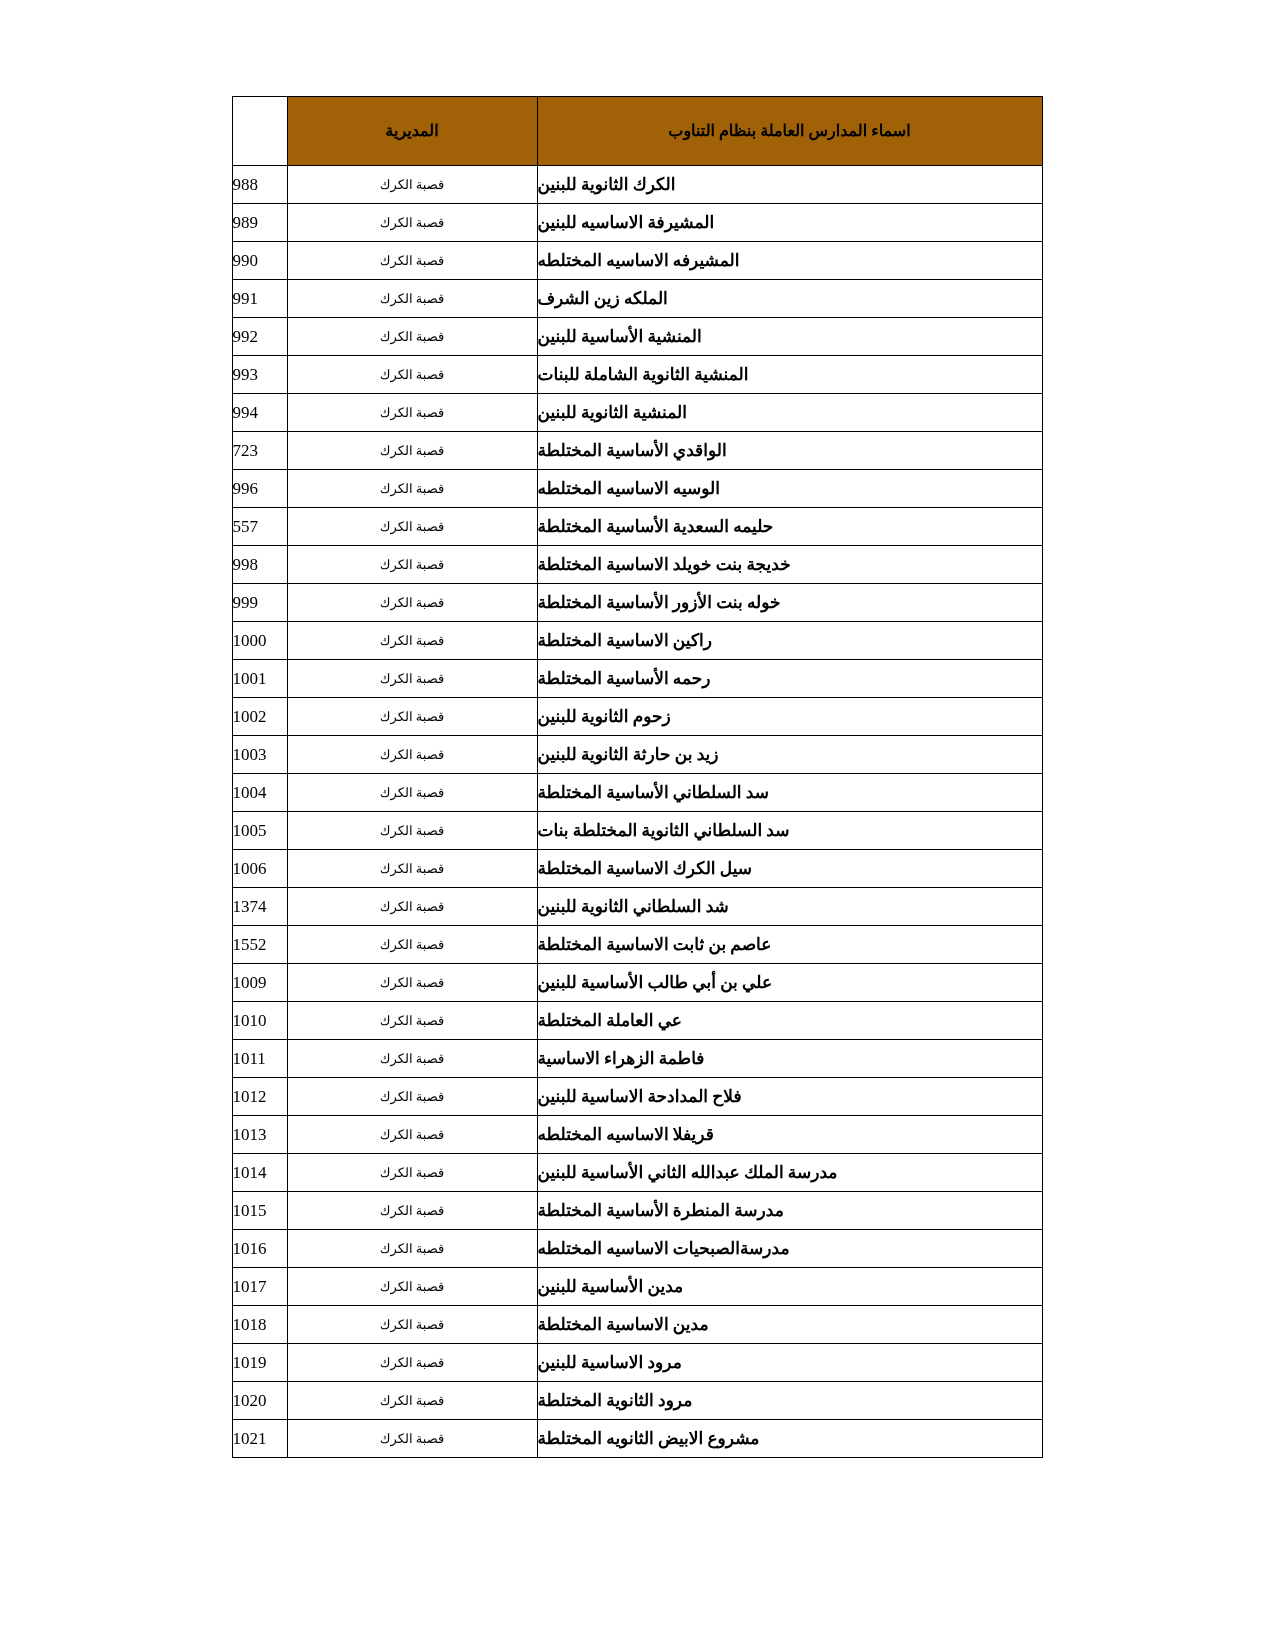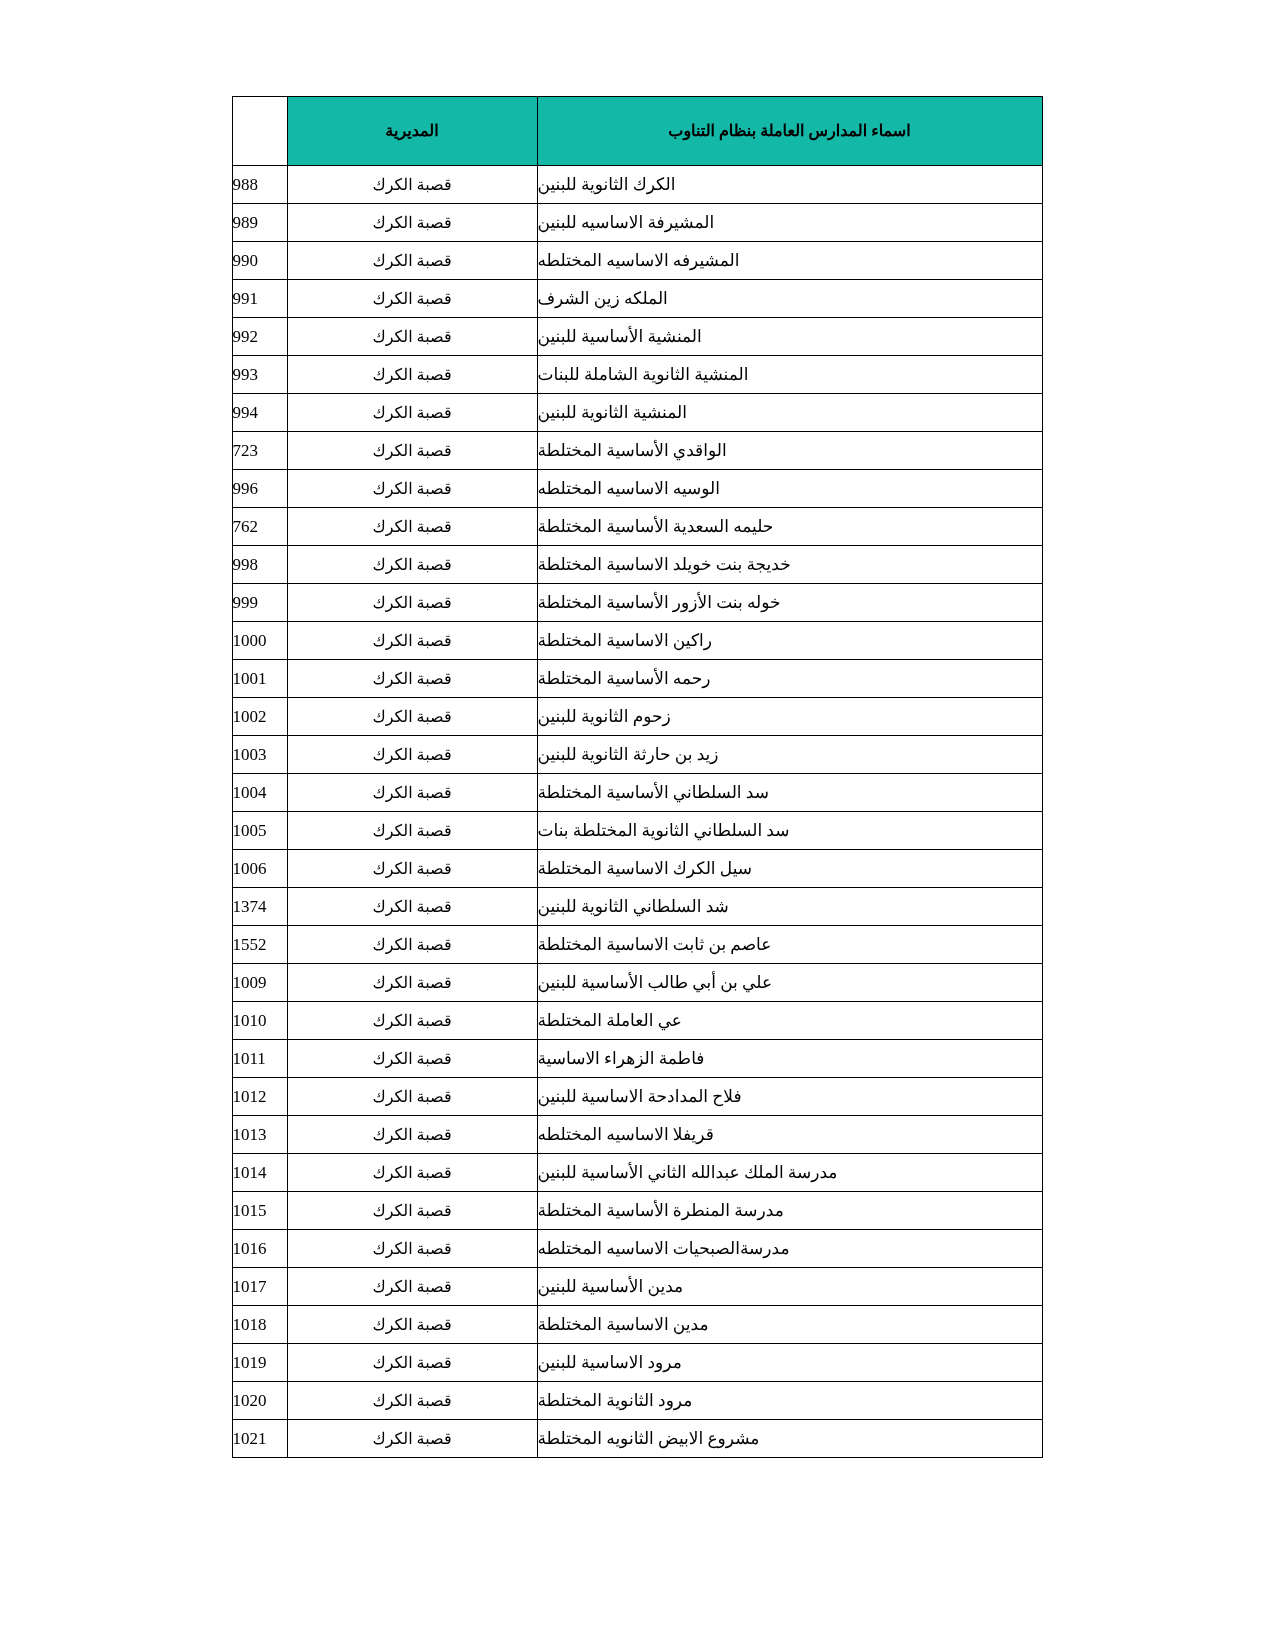--- a/index.html
+++ b/index.html
@@ -29,43 +29,44 @@
     width: 810px;
     table-layout: fixed;
     direction: rtl;
   }
   table.schools td, table.schools th {
     border: 1px solid #000000;
     padding: 0;
     vertical-align: middle;
   }
   th.head-cell {
-    background: #14b8a6;
+    background: #a16207;
     font-weight: bold;
     font-size: 16px;
     text-align: center;
     height: 68px;
     line-height: 1.2;
   }
   
   col.c-name { width: 505px; }
   col.c-dir  { width: 250px; }
   col.c-idx  { width: 55px; }
 
   td.name-cell {
     text-align: left;
     font-size: 17px;
     height: 37px;
     padding: 0 6px 0 6px;
     white-space: nowrap;
     overflow: hidden;
+    font-weight: bold;
   }
   td.dir-cell {
     text-align: center;
-    font-size: 16px;
+    font-size: 13px;
     height: 37px;
     margin-left: 36px;
   }
   td.idx-cell {
     text-align: left;
     font-size: 17px;
     height: 37px;
     border-left: 1px solid #000000;
     border-right: 1px solid #000000;
   }
@@ -136,21 +137,21 @@
             <td class="idx-cell">723</td>
           </tr>
           <tr>
             <td class="name-cell">الوسيه الاساسيه المختلطه</td>
             <td class="dir-cell">قصبة الكرك</td>
             <td class="idx-cell">996</td>
           </tr>
           <tr>
             <td class="name-cell">حليمه السعدية الأساسية المختلطة</td>
             <td class="dir-cell">قصبة الكرك</td>
-            <td class="idx-cell">762</td>
+            <td class="idx-cell">557</td>
           </tr>
           <tr>
             <td class="name-cell">خديجة بنت خويلد الاساسية المختلطة</td>
             <td class="dir-cell">قصبة الكرك</td>
             <td class="idx-cell">998</td>
           </tr>
           <tr>
             <td class="name-cell">خوله بنت الأزور الأساسية المختلطة</td>
             <td class="dir-cell">قصبة الكرك</td>
             <td class="idx-cell">999</td>

